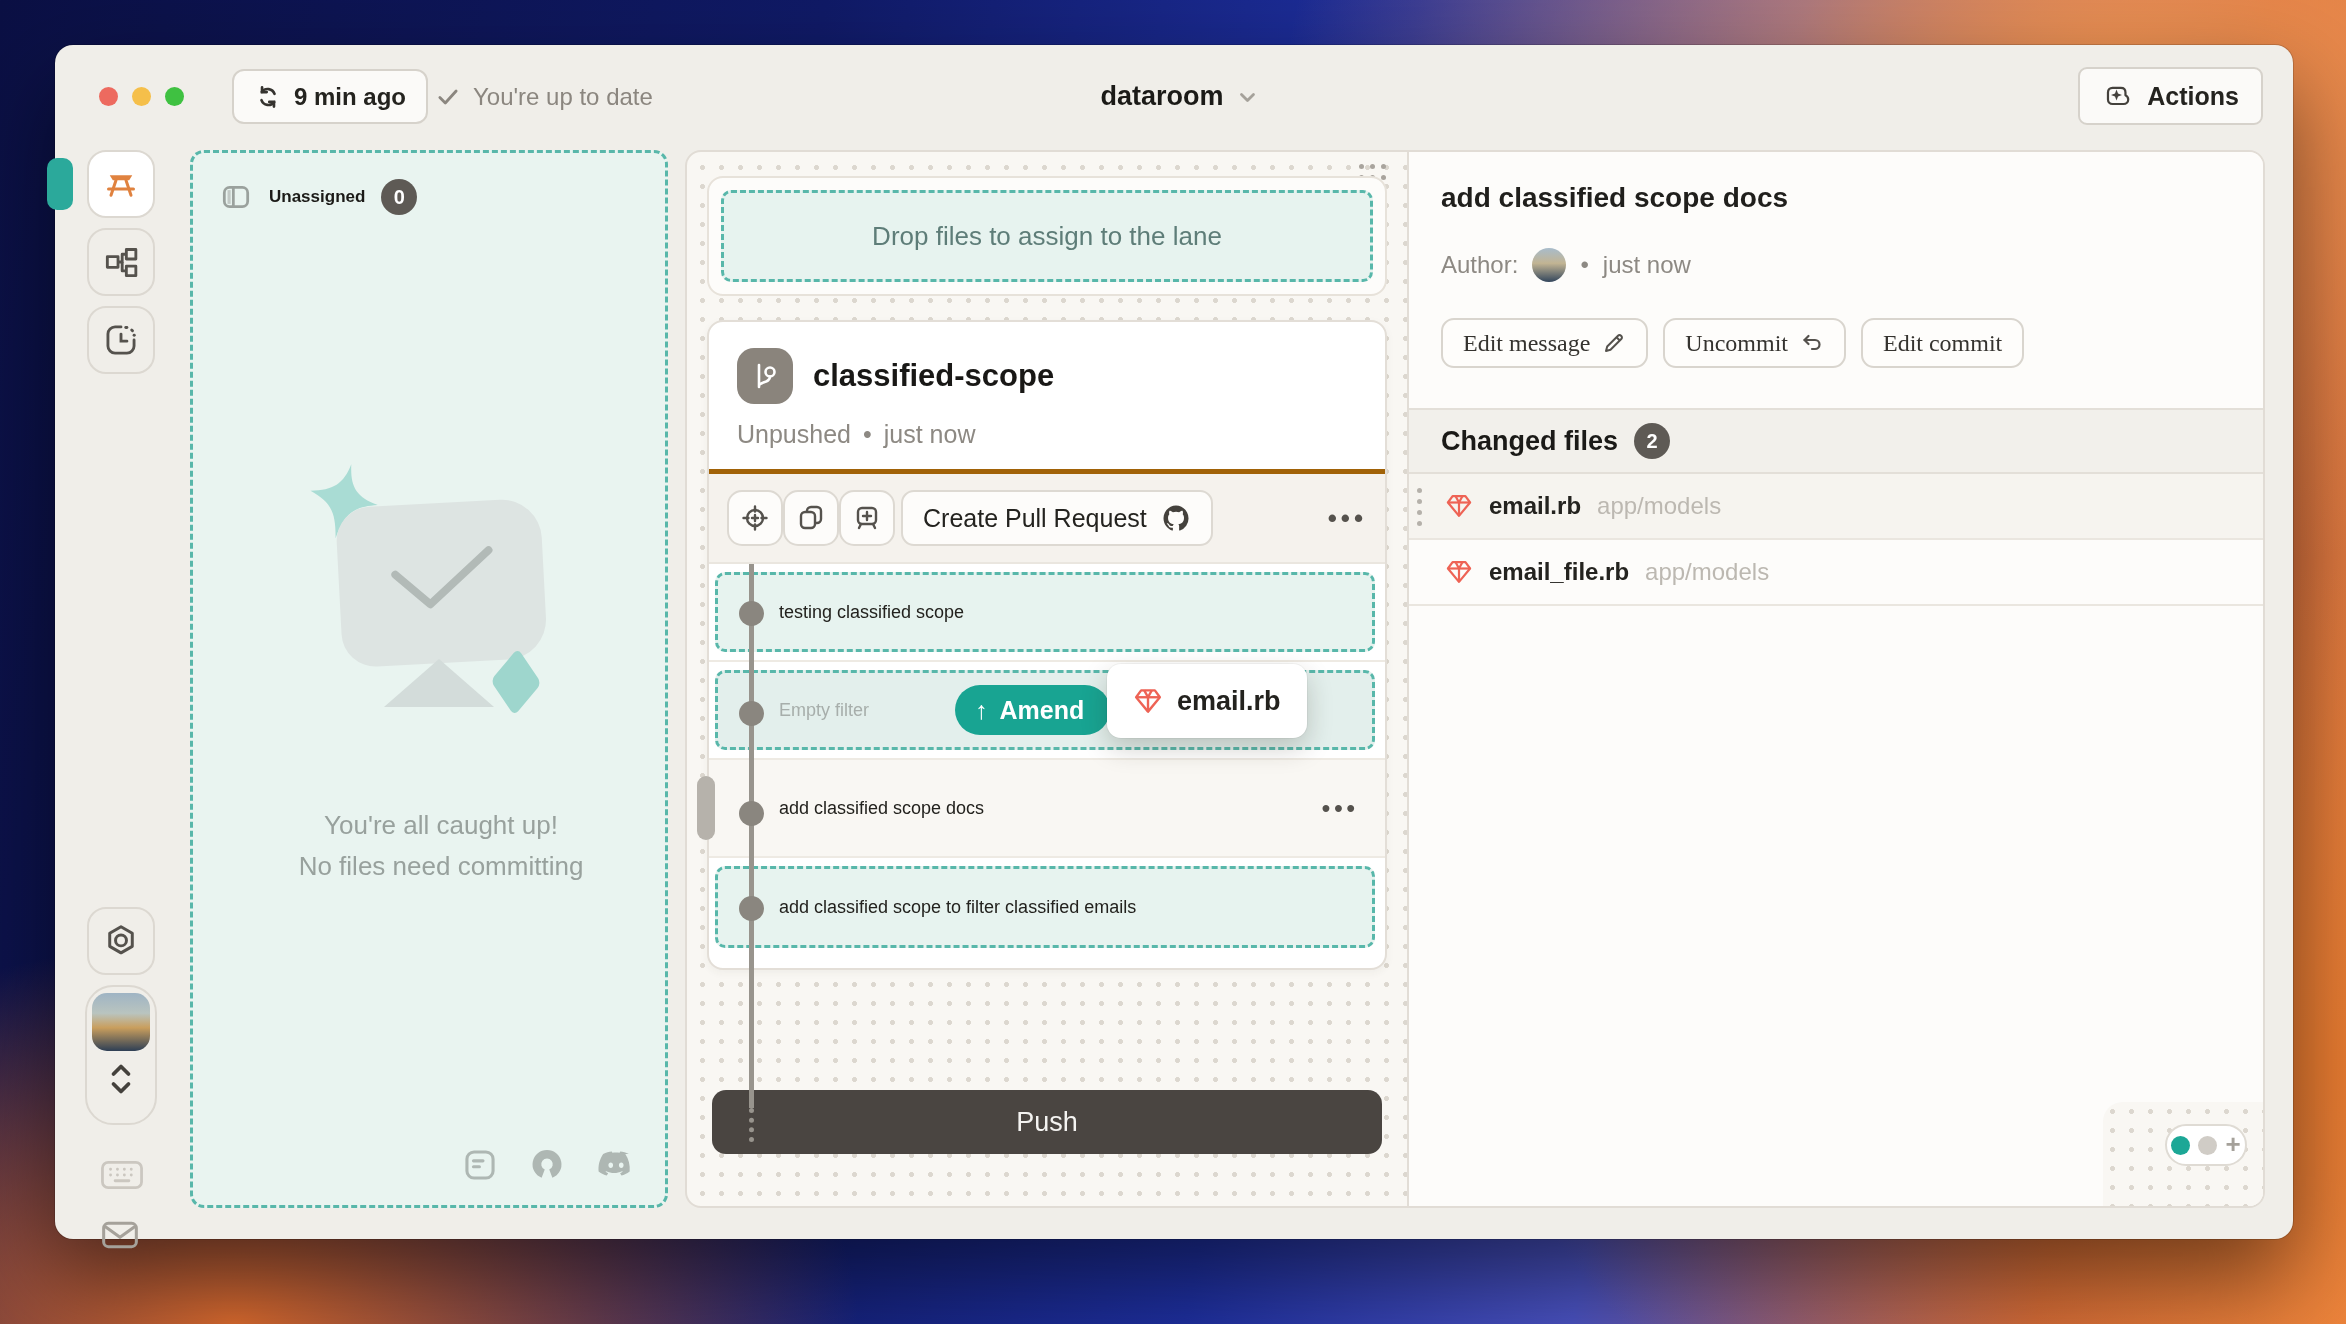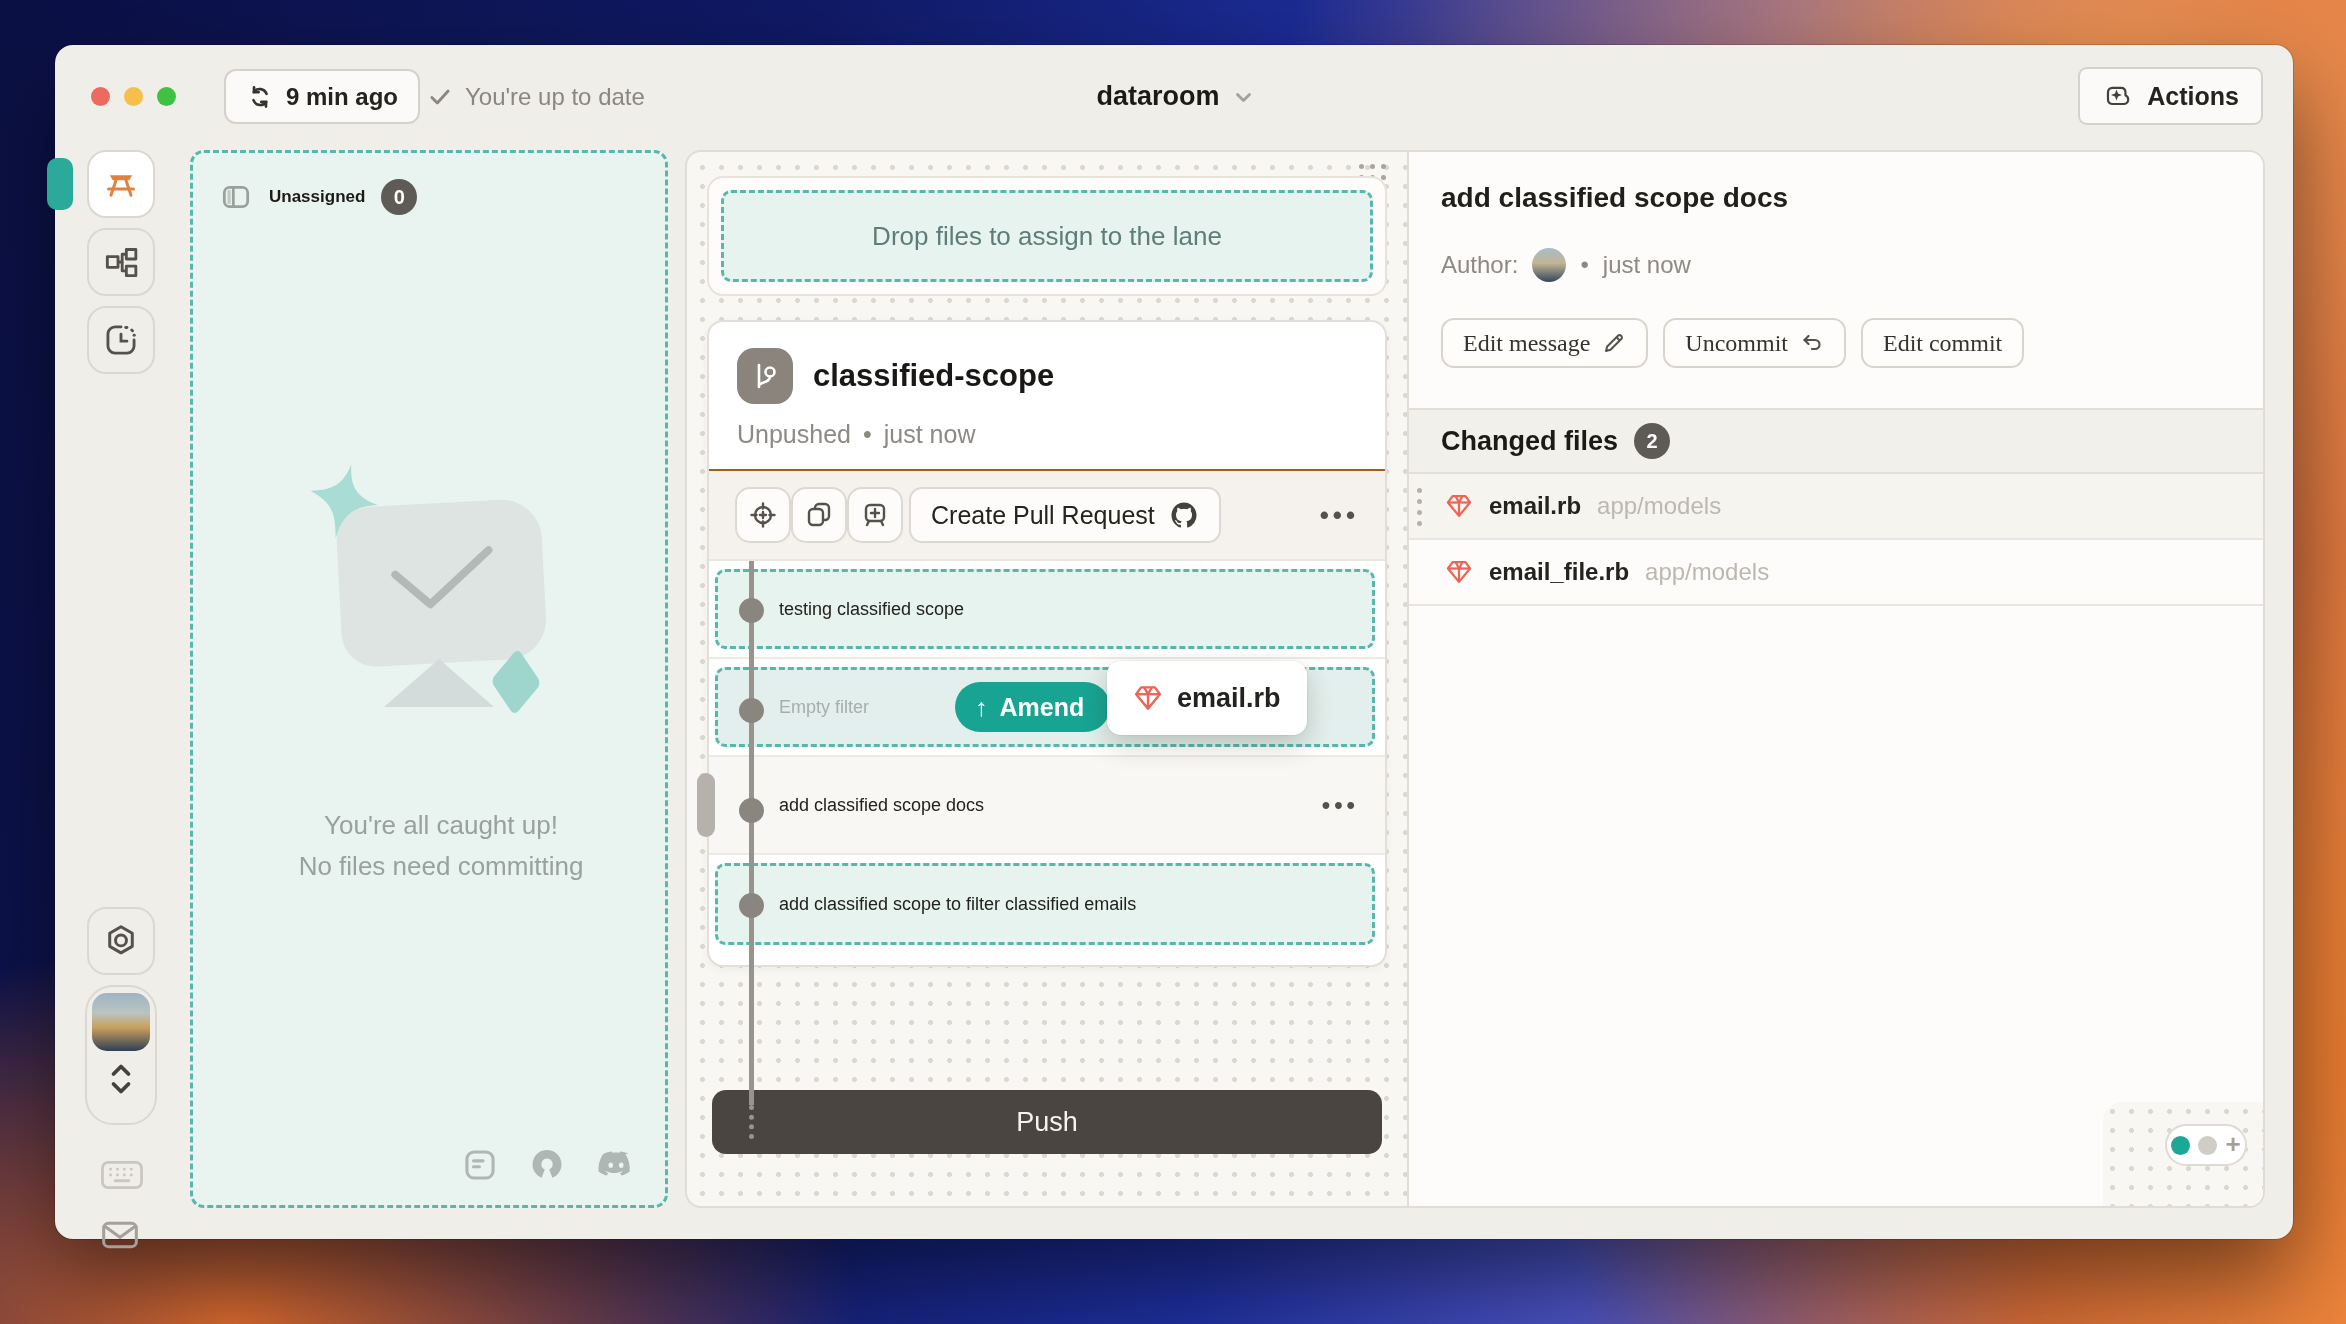--- a/index.html
+++ b/index.html
@@ -15,21 +15,21 @@
   .window {
     position:absolute; left:55px; top:45px; width:2238px; height:1194px;
     background:#f0eee9; border-radius:18px;
     box-shadow:0 40px 90px rgba(0,0,0,.5), 0 0 0 1px rgba(0,0,0,.15);
   }
   .tab-notch {
     position:absolute; left:-8px; top:113px; width:26px; height:52px;
     background:#2ba99b; border-radius:10px; z-index:5;
   }
   
-  .topbar { position:absolute; left:4px; top:0; right:0; height:102px; }
+  .topbar { position:absolute; left:12px; top:0; right:0; height:102px; }
   .lights { position:absolute; left:32px; top:42px; display:flex; gap:14px; }
   .light { width:19px; height:19px; border-radius:50%; }
   .light.red{ background:#ed6a5f; } .light.yellow{ background:#f5bf4a; } .light.green{ background:#3fc141; }
   .sync-btn {
     position:absolute; left:165px; top:24px; height:55px;
     display:flex; align-items:center; gap:12px; padding:0 20px;
     border:2px solid #d6d2cb; border-radius:12px; background:#fbfaf8;
     font-size:24px; font-weight:700; color:#24231f; cursor:pointer;
   }
   .uptodate { position:absolute; left:368px; top:24px; height:55px; display:flex; align-items:center; gap:12px; color:#8b867f; font-size:24px; }
@@ -99,22 +99,22 @@
     position:absolute; left:20px; top:168px; width:680px;
     background:#ffffff; border:2px solid #e3ded7; border-radius:16px;
     box-shadow:0 3px 8px rgba(60,50,30,.05); overflow:visible;
   }
   .branch-head { padding:26px 28px 20px 28px; }
   .branch-title-row { display:flex; align-items:center; gap:20px; }
   .branch-avatar { width:56px; height:56px; border-radius:17px; background:#8a847c; display:flex; align-items:center; justify-content:center; }
   .branch-name { font-size:31px; font-weight:700; color:#191816; }
   .branch-sub { display:flex; align-items:center; gap:12px; margin-top:16px; font-size:25px; color:#8d8983; }
   .branch-actions {
-    display:flex; align-items:center; gap:0; padding:16px 26px;
-    background:#f5f2ed; border-top:2px solid #a16207; border-bottom:2px solid #eae6df;
+    display:flex; align-items:center; gap:0; padding:16px 18px;
+    background:#f5f2ed; border-top:5px solid #a16207; border-bottom:2px solid #eae6df;
   }
   .icon-btn {
     width:56px; height:56px; border-radius:15px; border:2px solid #ddd9d2; background:#fdfcfa;
     display:flex; align-items:center; justify-content:center; cursor:pointer; flex:none;
   }
   .cpr-btn {
     height:56px; border-radius:13px; border:2px solid #ddd9d2; background:#fdfcfa;
     display:flex; align-items:center; gap:14px; padding:0 20px;
     font-size:25px; color:#24231f; cursor:pointer; margin-left:6px;
   }

